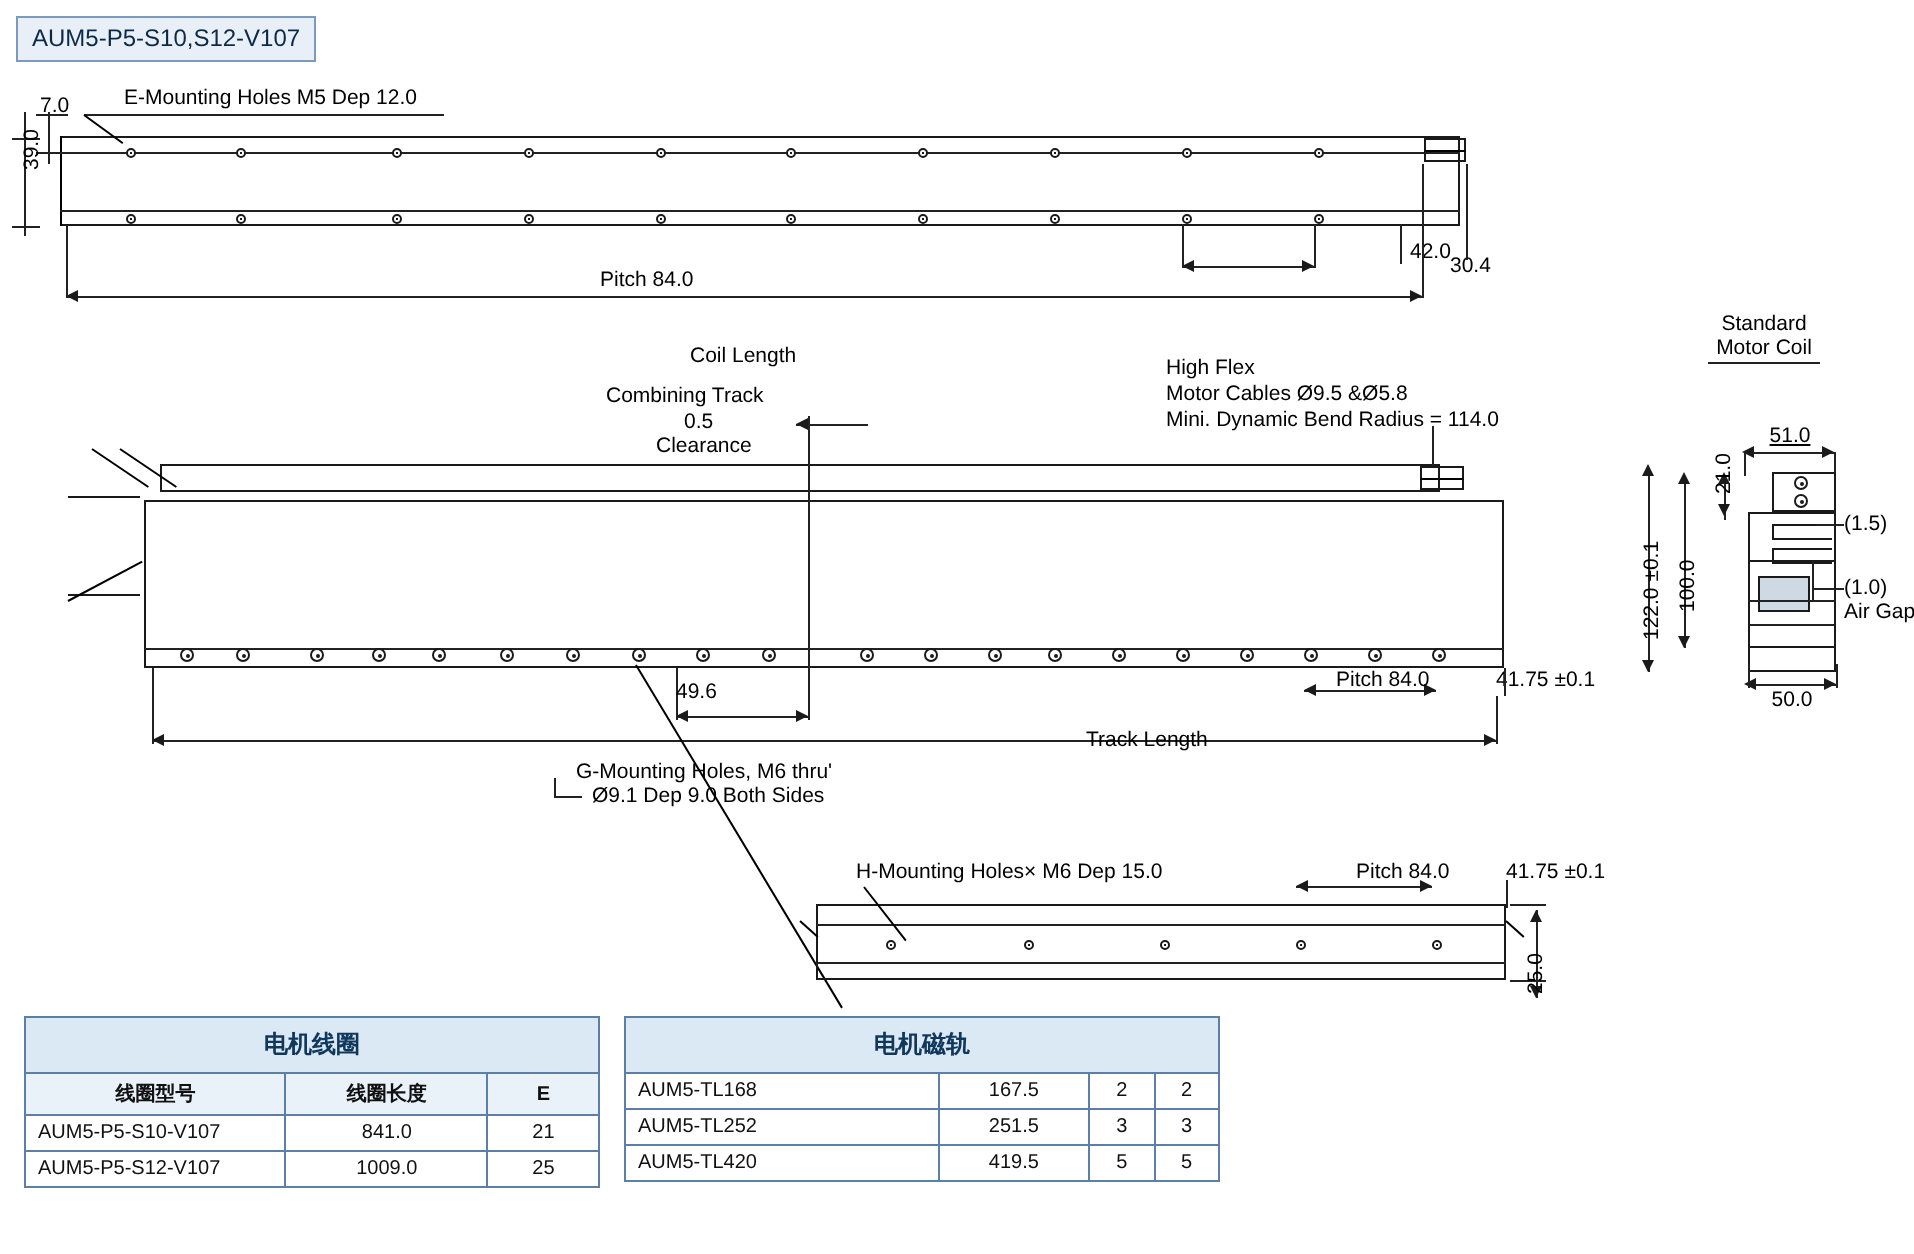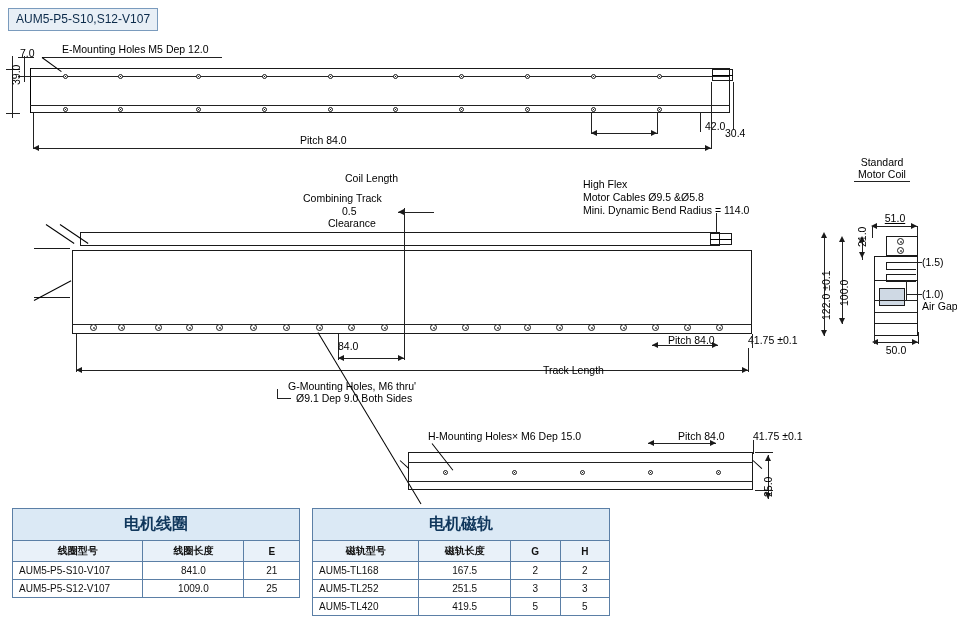--- a/index.html
+++ b/index.html
@@ -26,21 +26,21 @@
   
   .arr{position:absolute;width:0;height:0;}
   .arr-l{border-top:3px solid transparent;border-bottom:3px solid transparent;border-right:6px solid #1a1a1a;}
   .arr-r{border-top:3px solid transparent;border-bottom:3px solid transparent;border-left:6px solid #1a1a1a;}
   .arr-u{border-left:3px solid transparent;border-right:3px solid transparent;border-bottom:6px solid #1a1a1a;}
   .arr-d{border-left:3px solid transparent;border-right:3px solid transparent;border-top:6px solid #1a1a1a;}
 
   
   table.spec{position:absolute;border-collapse:collapse;font-size:10px;}
   table.spec th,table.spec td{border:1px solid #5b7fa6;padding:3px 4px;text-align:center;color:#111;}
-  table.spec thead.hdr th{background:#dbe9f5;color:#10375c;font-size:16px;padding:5px 4px;}
+  table.spec thead.hdr th{background:#dbe9f5;color:#10375c;font-size:12px;padding:5px 4px;}
   table.spec tbody td{background:#fff;}
   table.spec tr.sub th{background:#e9f1f9;font-size:10px;}
   .tleft{text-align:left !important;padding-left:6px !important;}
 </style>
 </head>
 <body>
 
 <div id="title-tag">AUM5-P5-S10,S12-V107</div>
 
 <div>
@@ -155,21 +155,21 @@
   <div class="lbl" style="left:583px;top:178px;">High Flex
 Motor Cables Ø9.5 &amp;Ø5.8
 Mini. Dynamic Bend Radius = 114.0</div>
   <div class="ln v thin" style="left:716px;top:213px;height:20px;"></div>
 
   <div class="ln h thin" style="left:338px;top:358px;width:66px;"></div>
   <div class="arr arr-l" style="left:338px;top:355px;"></div>
   <div class="arr arr-r" style="left:398px;top:355px;"></div>
   <div class="ln v thin" style="left:338px;top:334px;height:26px;"></div>
   <div class="ln v thin" style="left:404px;top:334px;height:26px;"></div>
-  <div class="lbl" style="left:338px;top:340px;">84.0</div>
+  <div class="lbl" style="left:338px;top:340px;">49.6</div>
 
   <div class="ln h thin" style="left:652px;top:345px;width:66px;"></div>
   <div class="arr arr-l" style="left:652px;top:342px;"></div>
   <div class="arr arr-r" style="left:712px;top:342px;"></div>
   <div class="lbl" style="left:668px;top:334px;">Pitch 84.0</div>
   <div class="lbl" style="left:748px;top:334px;">41.75 ±0.1</div>
   <div class="ln v thin" style="left:752px;top:334px;height:14px;"></div>
 
   <div class="ln h thin" style="left:76px;top:370px;width:672px;"></div>
   <div class="arr arr-l" style="left:76px;top:367px;"></div>
@@ -297,26 +297,20 @@
   </tbody>
 </table>
 
 <table class="spec" style="left:312px;top:508px;width:298px;">
   <thead class="hdr">
     <tr>
         <th colspan="4">电机磁轨</th>
       </tr>
   </thead>
   <tbody>
-    <tr class="sub">
-      <th style="width:110px">磁轨型号</th>
-      <th style="width:94px">磁轨长度</th>
-      <th style="width:47px">G</th>
-      <th style="width:47px">H</th>
-    </tr>
     <tr>
       <td class="tleft">AUM5-TL168</td>
       <td>167.5</td>
       <td>2</td>
       <td>2</td>
     </tr>
     <tr>
       <td class="tleft">AUM5-TL252</td>
       <td>251.5</td>
       <td>3</td>

